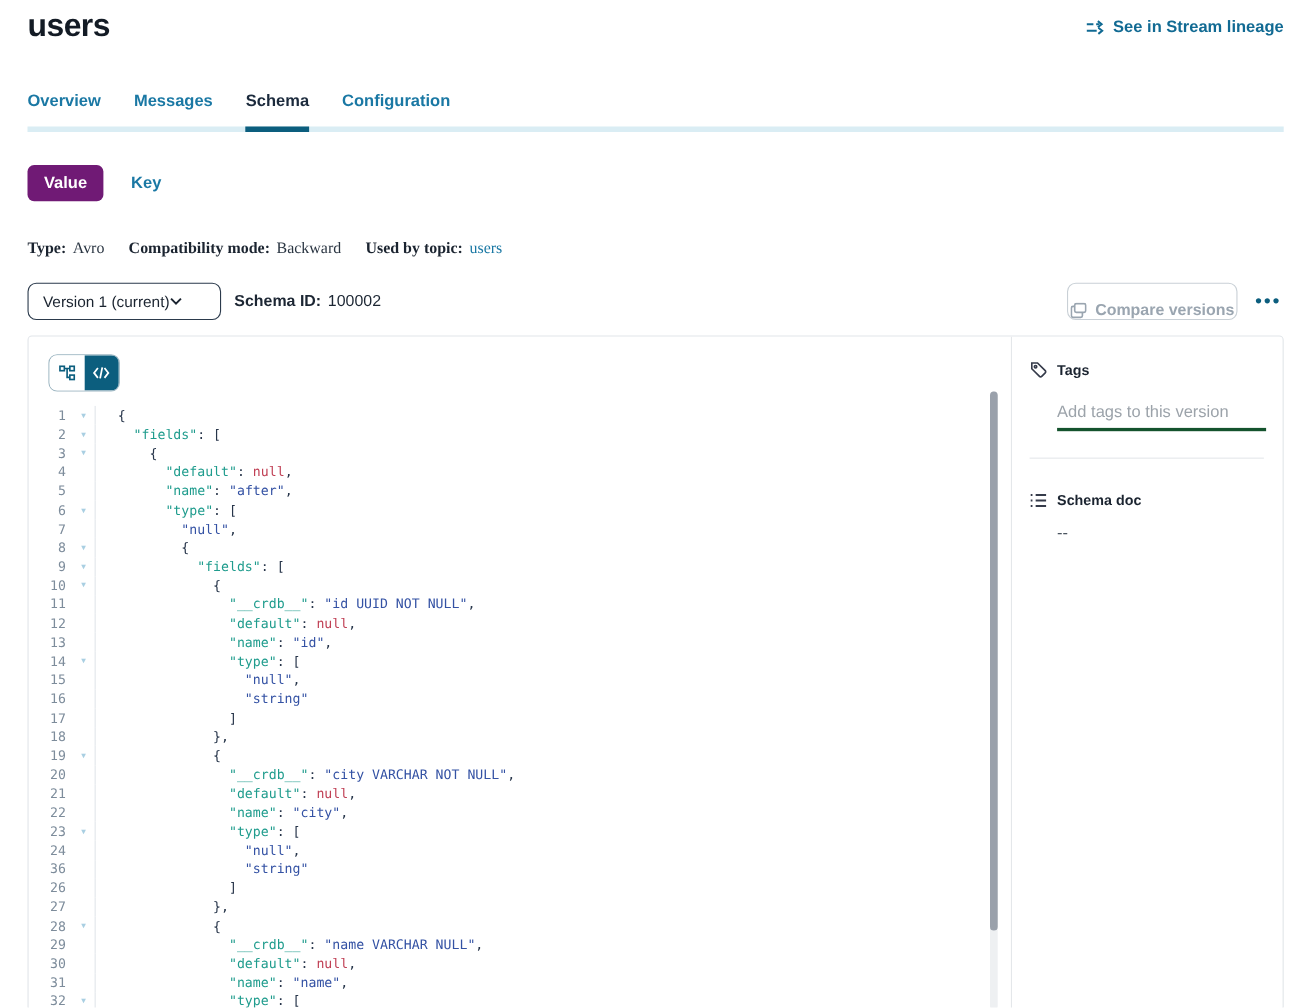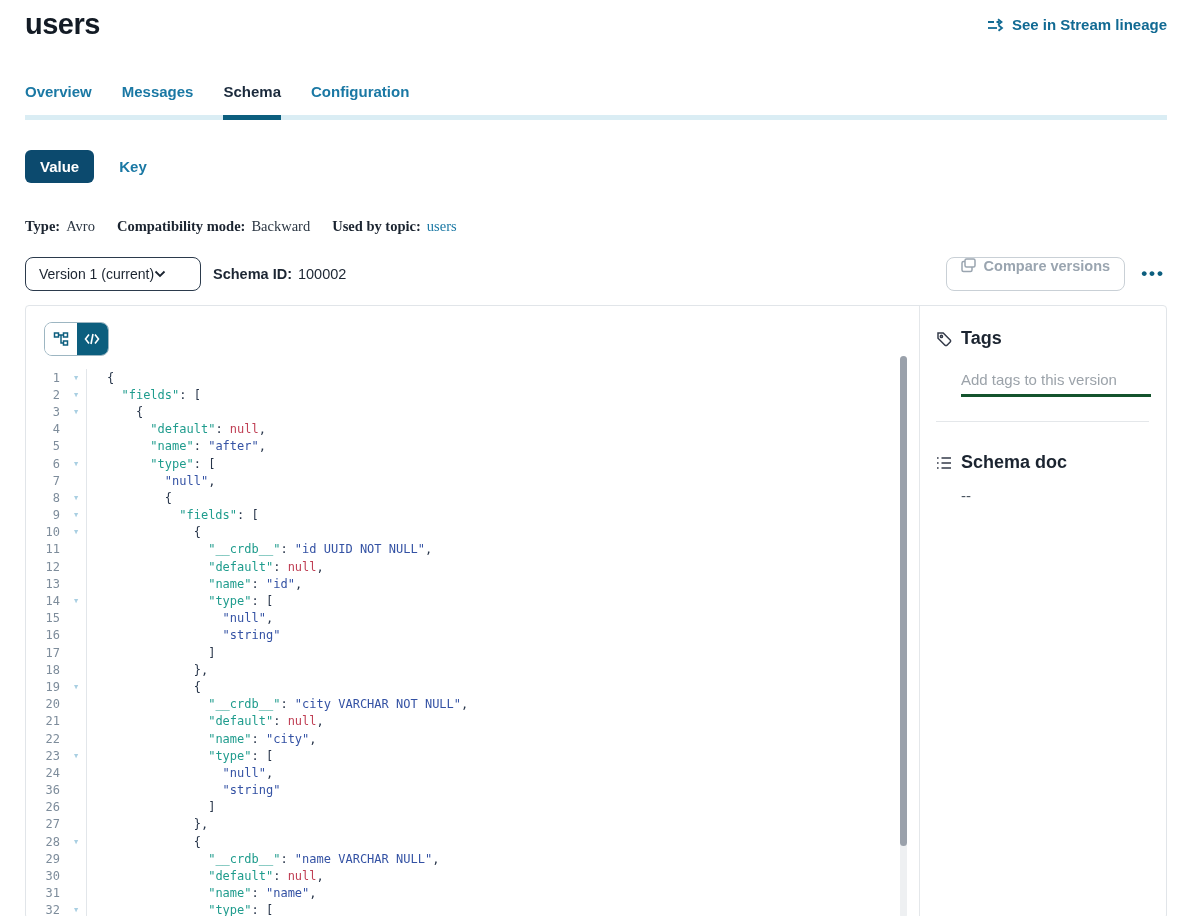--- a/index.html
+++ b/index.html
@@ -16,39 +16,39 @@
   
   .tabs-wrap { margin-top:42px; position:relative; }
   .tabs { display:flex; gap:30px; }
   .tab { font-size:15px; font-weight:600; color:#1a78a4; padding-bottom:15px; position:relative; cursor:pointer; }
   .tab.active { color:#1b2a3c; }
   .tab.active::after { content:""; position:absolute; left:0; right:0; bottom:-5px; height:5px; background:#0c5e7e; z-index:2; }
   .tab-bar { height:5px; background:#daedf4; width:100%; }
 
   
   .vk { margin-top:30px; display:flex; align-items:center; }
-  .vk-value { background:#0c4a6e; color:#fff; font-size:15px; font-weight:600;
+  .vk-value { background:#701a75; color:#fff; font-size:15px; font-weight:600;
     padding:8px 15px; border-radius:6px; border:none; cursor:pointer; }
   .vk-key { color:#1a78a4; font-size:15px; font-weight:600; margin-left:25px; background:none; border:none; cursor:pointer; }
 
   
   .meta { margin-top:35px; display:flex; gap:22px; font-size:14.5px; color:#2a3542;font-family:Liberation Serif, serif; }
   .meta b { color:#1b2430; }
   .meta .lnk { color:#1a78a4; cursor:pointer; }
   .meta .pair { display:flex; gap:6px; }
 
   
   .vrow { margin-top:22px; display:flex; align-items:center; }
   .vselect { width:176px; height:34px; border:1px solid #2b3a4c; border-radius:8px;
     display:flex; align-items:center; padding:0 13px;
     font-size:14px; color:#1b2430; cursor:pointer; background:#fff; }
   .sid { margin-left:12px; font-size:14.5px; display:flex; gap:6px; }
   .vrow .spacer { flex:1; }
-  .btn { height:34px; border-radius:8px; display:flex; align-items:flex-start; gap:8px;
-    padding:0 14px; font-size:14.5px; font-weight:600; background:#fff; cursor:pointer; }
+  .btn { height:34px; border-radius:8px; display:flex; align-items:flex-end; gap:8px;
+    padding:0 2px; font-size:14.5px; font-weight:600; background:#fff; cursor:pointer; }
   .btn-compare { border:1px solid #c9d0d6; color:#9aa5b0; }
   .btn-evolve { border:1px solid #0c5e7e; color:#0c5e7e; margin-left:20px; }
   .more { margin-left:14px; color:#0c5e7e; font-size:17px; font-weight:800; letter-spacing:2px;
     background:none; border:none; cursor:pointer; padding:4px 2px; }
 
   
   .card { margin-top:14px; border:1px solid #e1e5e9; border-radius:4px; height:614px;
     display:flex; overflow:hidden; background:#fff; }
   .code-panel { flex:1; position:relative; overflow:hidden; }
   .toolbar { margin:16px 0 0 18px; display:flex; width:65px; height:34px;
@@ -62,21 +62,21 @@
   .fold { width:20px; text-align:center; color:#a9cfe2; font-size:7px; flex:none; cursor:pointer; }
   .code-text { border-left:1px solid #e2e6ea; padding-left:20px; white-space:pre;
     height:100%; display:flex; align-items:center; flex:1; }
   .c-p { color:#27354a; } .c-k { color:#1f9c8d; } .c-s { color:#3452a4; } .c-n { color:#c04055; }
 
   .sb-track { position:absolute; top:50px; bottom:0; right:12px; width:7px; background:#eef0f2; border-radius:4px; }
   .sb-thumb { position:absolute; top:0; width:7px; height:490px; background:#9aa1ab; border-radius:4px; cursor:pointer; }
 
   
   .sidebar { width:247px; border-left:1px solid #e4e7ea; padding:22px 17px 0 16px; flex:none; }
-  .sb-head { display:flex; align-items:center; gap:9px; font-size:18px; font-weight:700; color:#1b2430; }
+  .sb-head { display:flex; align-items:center; gap:9px; font-size:13px; font-weight:700; color:#1b2430; }
   .sb-head svg { flex:none; }
   .tags-input { margin:20px 0 0 25px; width:190px; border:none; border-bottom:3px solid #14532d;
     font-size:15px; padding:2px 0 6px 0; color:#1b2430; outline:none; font-family:"Liberation Sans", sans-serif; }
   .tags-input::placeholder { color:#9ca3aa; }
   .sb-divider { height:1px; background:#e4e7ea; margin-top:24px; }
   .sb-val { margin:14px 0 0 25px; font-size:15px; color:#4b5560; }
   .sec { margin-top:30px; }
 </style>
 </head>
 <body>

